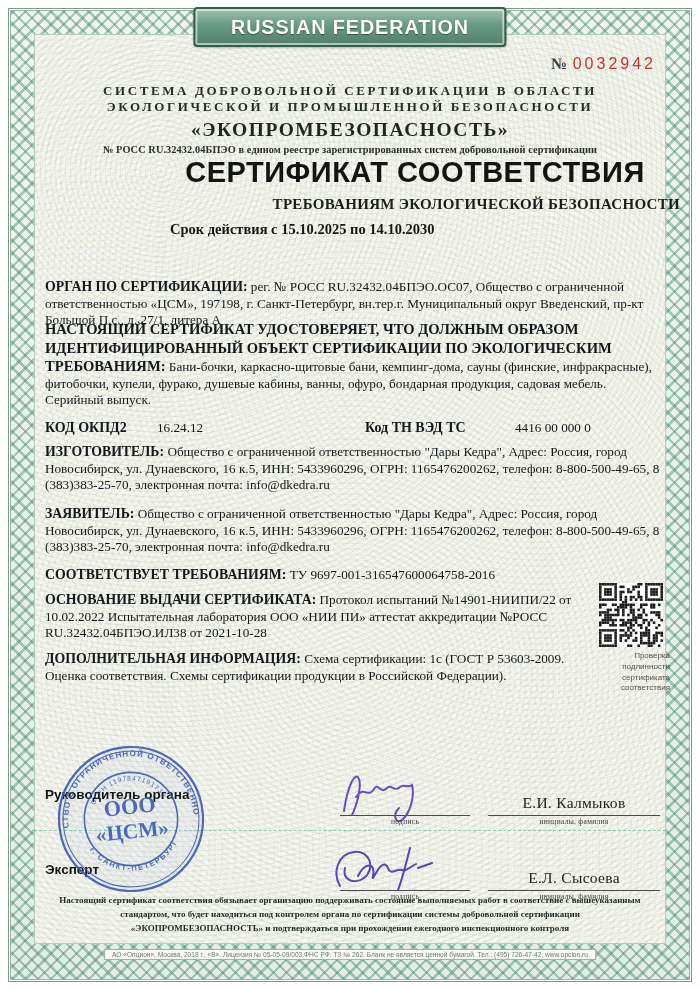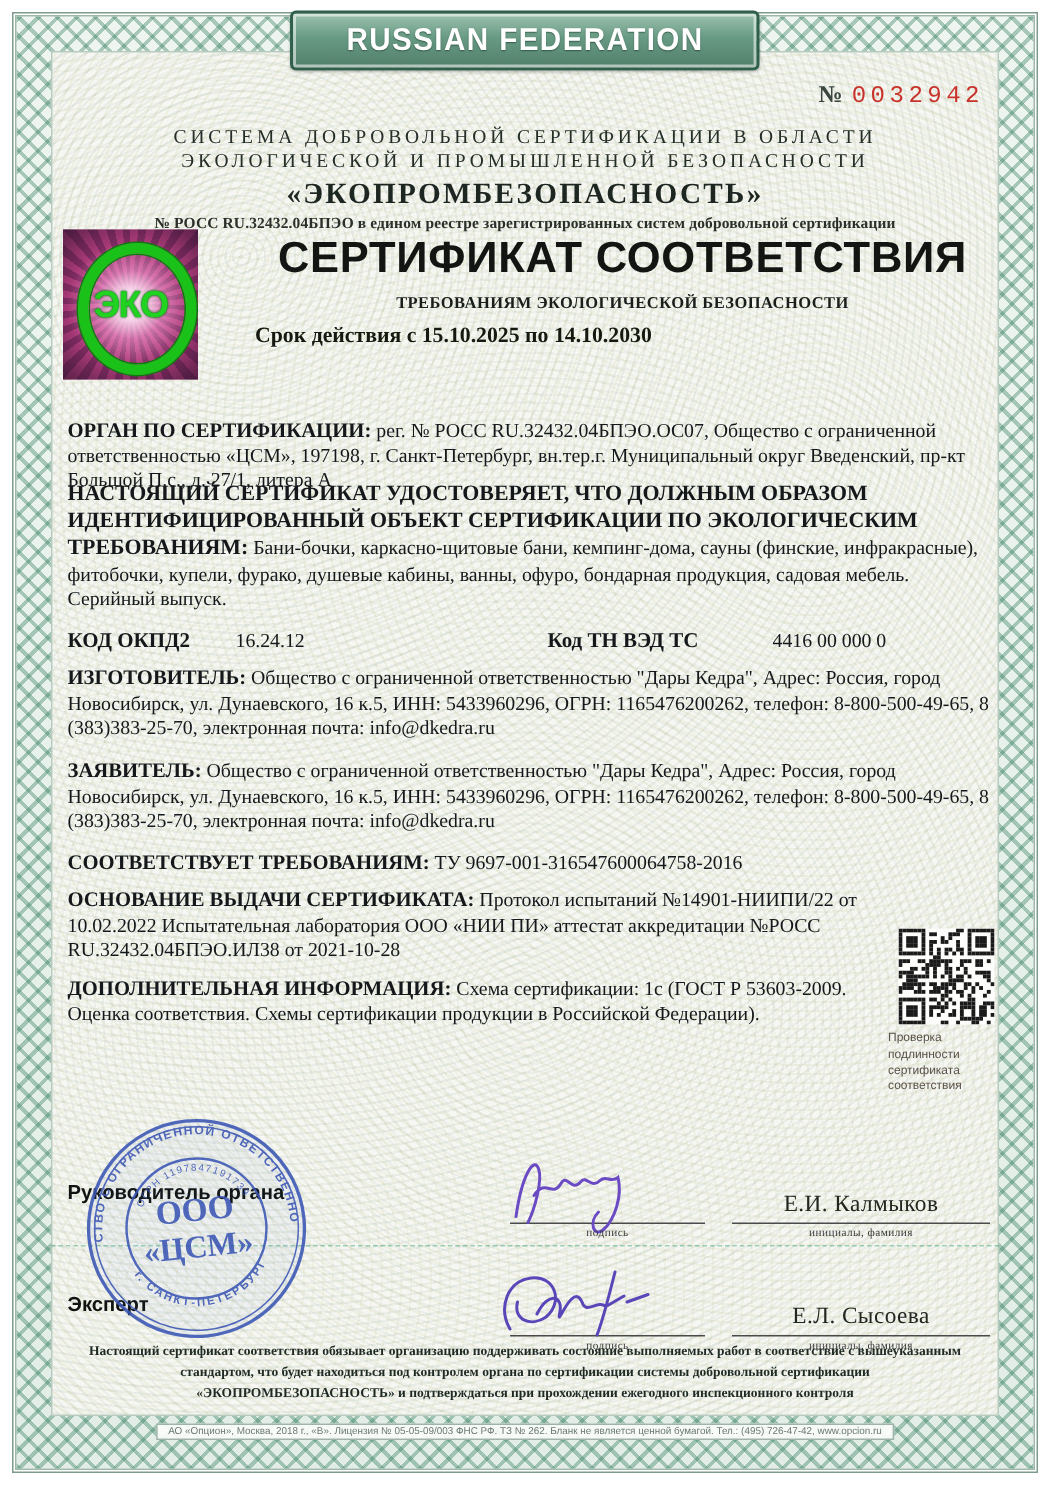--- a/index.html
+++ b/index.html
@@ -24,60 +24,60 @@
   .banner{position:absolute;top:7px;left:50%;transform:translateX(-50%);z-index:6;
     padding:6px 28px;border:2px solid #30604c;border-radius:4px;
     background:linear-gradient(180deg,#9ec2af,#679a83 45%,#527f6b);
     box-shadow:inset 0 0 0 2px rgba(255,255,255,.55), 0 1px 2px rgba(0,0,0,.25);}
   .banner span{display:inline-block;transform:scaleX(.94);transform-origin:center;
     font-family:"Liberation Sans", sans-serif;font-weight:bold;font-size:21px;
     letter-spacing:1px;color:#ffffff;text-shadow:0 1px 1px rgba(20,50,40,.6);}
   
   .serial{position:absolute;top:55px;right:44px;z-index:3;}
   .serial .no{font-size:16px;font-weight:bold;color:#3c4640;margin-right:6px;}
-  .serial .num{font-family:Liberation Mono, monospace;font-size:16px;letter-spacing:3px;color:#c8322b;}
+  .serial .num{font-family:Liberation Sans, sans-serif;font-size:16px;letter-spacing:3px;color:#c8322b;}
   
   .sys-head{position:absolute;top:83px;left:40px;right:40px;text-align:center;z-index:3;}
-  .sys-line{font-weight:normal;font-size:13px;letter-spacing:2.6px;color:#242e27;line-height:1.25;}
+  .sys-line{font-weight:bold;font-size:13px;letter-spacing:2.6px;color:#242e27;line-height:1.25;}
   .sys-name{font-weight:bold;font-size:19.5px;letter-spacing:1.5px;color:#1d2620;margin-top:3px;}
   .sys-note{font-weight:bold;font-size:10.3px;color:#2a3029;margin-top:3px;letter-spacing:.1px;}
   
   .logo{position:absolute;top:153px;left:42px;width:90px;height:100px;z-index:3;}
   .logo-burst{position:absolute;inset:0;
     background:
       radial-gradient(circle, rgba(255,228,245,.95) 0 14%, rgba(243,150,205,.65) 34%, rgba(150,52,110,.35) 62%, rgba(58,22,52,.75) 100%),
       repeating-conic-gradient(#b13d7c 0 6deg, #6e2558 6deg 12deg);}
   .logo-ring{position:absolute;left:11%;top:9%;width:72%;height:74%;border:7px solid #19c119;border-radius:50%;
     box-shadow:0 0 0 1px #0a7d0a, inset 0 0 0 1px #0a7d0a;}
   .logo-txt{position:absolute;inset:0;display:flex;align-items:center;justify-content:center;
     font-family:"Liberation Sans", sans-serif;font-weight:bold;font-size:25px;color:#21d321;
     text-shadow:0 0 2px #0b6b0b, 0 0 1px #063;letter-spacing:-1px;}
   
   .title-block{position:absolute;top:156px;left:150px;width:530px;z-index:3;}
   .cert-title{font-family:"Liberation Sans", sans-serif;font-weight:bold;font-size:29px;
     color:#121512;text-align:center;letter-spacing:.5px;margin:0;}
-  .cert-sub{font-weight:bold;font-size:11px;text-align:center;margin-top:7px;color:#1a1f1b;letter-spacing:.3px;}
+  .cert-sub{font-weight:bold;font-size:15px;text-align:right;margin-top:7px;color:#1a1f1b;letter-spacing:.3px;}
   .cert-reg{font-weight:bold;font-size:15px;margin:12px 0 0 20px;color:#15190f;}
   .cert-val{font-weight:bold;font-size:14.5px;margin:8px 0 0 20px;color:#15190f;}
   
   .sec{position:absolute;left:45px;z-index:2;font-size:13.2px;line-height:1.25;color:#14181a;}
   .lbl{font-weight:bold;font-size:13.8px;}
   .lbl.big{font-size:14.6px;}
   .sec-organ{top:278px;width:618px;}
   .sec-statement{top:320px;width:618px;}
   .codes{top:419px;width:618px;display:flex;align-items:baseline;}
   .codes .c-lbl{font-weight:bold;font-size:14px;}
   .codes .w1{width:112px;} .codes .w2{width:208px;} .codes .w3{width:150px;}
   .sec-manu{top:443px;width:622px;}
   .sec-appl{top:505px;width:622px;}
   .sec-comply{top:566px;width:622px;font-family:Liberation Serif, serif;}
   .sec-basis{top:591px;width:545px;}
   .sec-add{top:650px;width:558px;}
   
-  .qr-block{position:absolute;top:583px;right:30px;width:78px;text-align:left;z-index:3;margin-top:36px;}
+  .qr-block{position:absolute;top:583px;right:30px;width:78px;text-align:right;z-index:3;}
   .qr-svg{width:64px;height:64px;display:block;margin:0 auto;background:#fdfdfb;}
   .qr-cap{margin-top:4px;font-family:"Liberation Sans", sans-serif;font-size:8px;line-height:1.35;color:#5a5148;}
   
   .sig-row{position:absolute;left:45px;right:35px;display:flex;align-items:flex-end;z-index:2;}
   .row1{top:768px;height:48px;} .row2{top:843px;height:48px;}
   .role{width:170px;font-family:"Liberation Sans", sans-serif;font-weight:bold;font-size:13.5px;
     color:#101310;padding-bottom:14px;}
   .sig-col{position:relative;width:130px;margin-left:125px;border-bottom:1.2px solid #4a4a4a;height:100%;}
   .sig-col svg{position:absolute;left:-14px;bottom:-8px;overflow:visible;}
   .under{position:absolute;left:0;right:0;top:100%;margin-top:2px;text-align:center;
@@ -112,25 +112,20 @@
     <span class="no">№</span><span class="num">0032942</span>
   </div>
 
   <div class="sys-head">
     <div class="sys-line">СИСТЕМА ДОБРОВОЛЬНОЙ СЕРТИФИКАЦИИ В ОБЛАСТИ</div>
     <div class="sys-line">ЭКОЛОГИЧЕСКОЙ И ПРОМЫШЛЕННОЙ БЕЗОПАСНОСТИ</div>
     <div class="sys-name">«ЭКОПРОМБЕЗОПАСНОСТЬ»</div>
     <div class="sys-note">№ РОСС RU.32432.04БПЭО в едином реестре зарегистрированных систем добровольной сертификации</div>
   </div>
 
-  <div class="logo">
-    <div class="logo-burst"></div>
-    <div class="logo-ring"></div>
-    <div class="logo-txt">ЭКО</div>
-  </div>
 
   <div class="title-block">
     <div class="cert-title">СЕРТИФИКАТ СООТВЕТСТВИЯ</div>
     <div class="cert-sub">ТРЕБОВАНИЯМ ЭКОЛОГИЧЕСКОЙ БЕЗОПАСНОСТИ</div>
     <div class="cert-val">Срок действия с 15.10.2025 по 14.10.2030</div>
   </div>
 
   <div class="sec sec-organ">
     <span class="lbl">ОРГАН ПО СЕРТИФИКАЦИИ:</span>
     <span>рег. № РОСС RU.32432.04БПЭО.ОС07, Общество с ограниченной ответственностью «ЦСМ», 197198, г. Санкт-Петербург, вн.тер.г. Муниципальный округ Введенский, пр-кт Большой П.с., д. 27/1, литера А</span>

